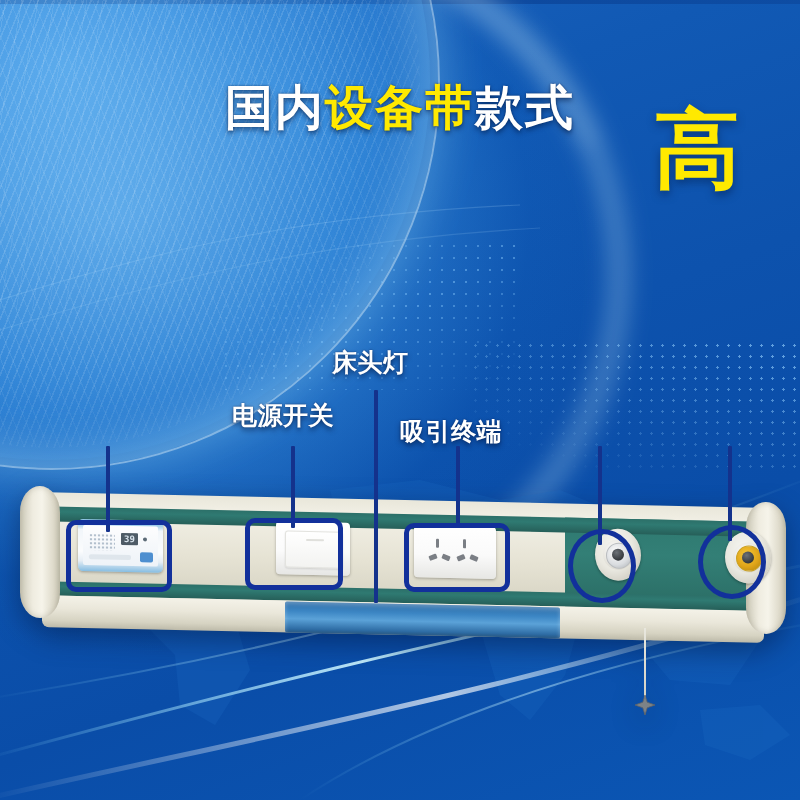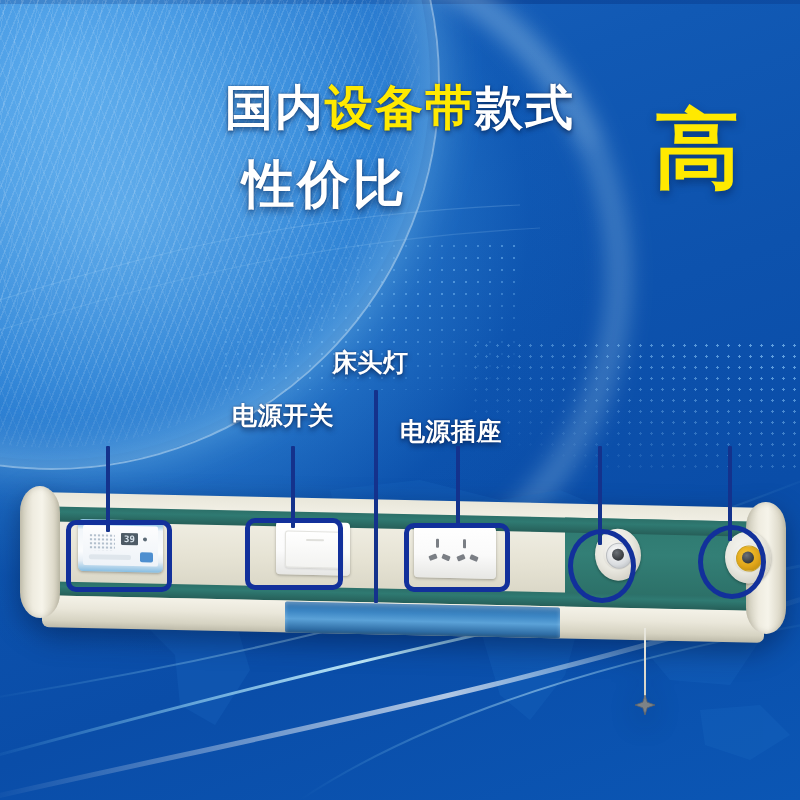--- a/index.html
+++ b/index.html
@@ -243,28 +243,27 @@
     <path d="M-20,760 C200,700 430,640 830,560" stroke="url(#sg)" stroke-width="3" fill="none"></path>
     <path d="M-20,800 C240,740 520,690 830,590" stroke="url(#sg2)" stroke-width="5" fill="none" opacity=".8"></path>
     <path d="M-20,700 C230,660 500,600 830,470" stroke="url(#sg)" stroke-width="2" fill="none" opacity=".55"></path>
     <path d="M300,800 C420,720 600,660 830,620" stroke="url(#sg)" stroke-width="2" fill="none" opacity=".5"></path>
     <path d="M0,300 C160,250 300,215 520,205" stroke="#bfe6ff" stroke-opacity=".18" stroke-width="1.2" fill="none"></path>
     <path d="M0,330 C170,278 320,240 540,228" stroke="#bfe6ff" stroke-opacity=".15" stroke-width="1.2" fill="none"></path>
   </svg>
 
   <div class="headline">
     <div class="h-line1"><span>国内</span><span class="hl">设备带</span><span>款式</span></div>
-    <div class="h-line2">性价比</div>
     <div class="big-char">高</div>
   </div>
 
   <div class="labels">
     <div class="lab" style="left:232px;top:399px;">电源开关</div>
     <div class="lab" style="left:332px;top:346px;text-align:right;">床头灯</div>
-    <div class="lab" style="left:400px;top:415px;">电源插座</div>
+    <div class="lab" style="left:400px;top:415px;">吸引终端</div>
 
     <div class="leader" style="left:106px;top:446px;height:86px;"></div>
     <div class="leader" style="left:291px;top:446px;height:82px;"></div>
     <div class="leader" style="left:374px;top:390px;height:213px;"></div>
     <div class="leader" style="left:456px;top:446px;height:82px;"></div>
     <div class="leader" style="left:598px;top:446px;height:99px;"></div>
     <div class="leader" style="left:728px;top:446px;height:95px;"></div>
   </div>
 
   <div class="panel-wrap">

